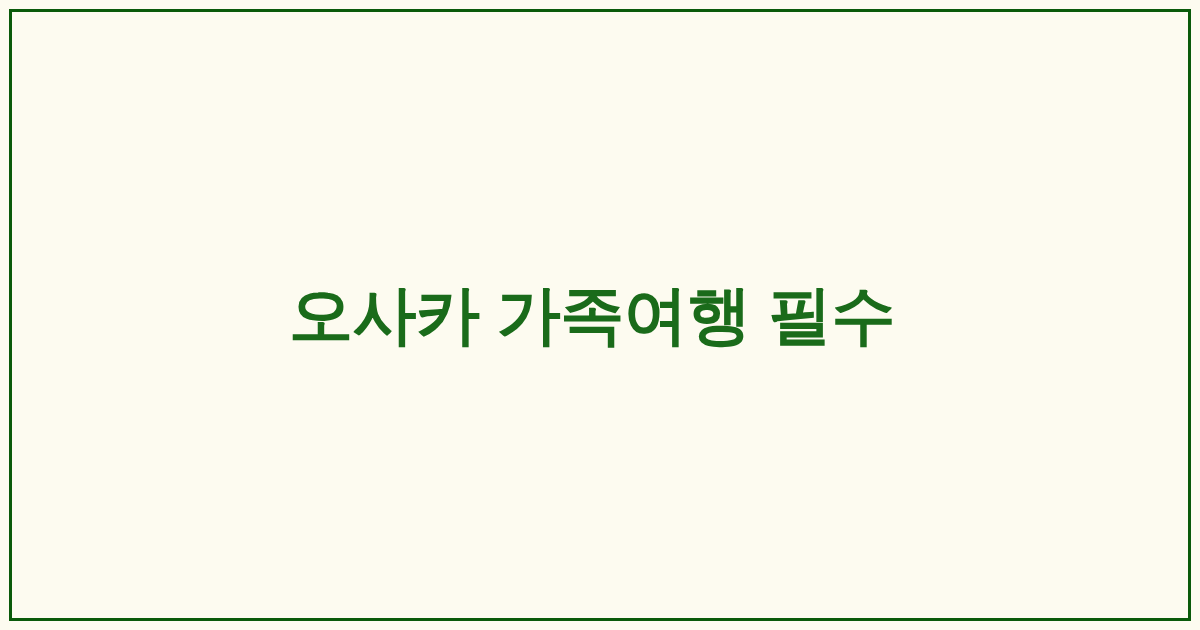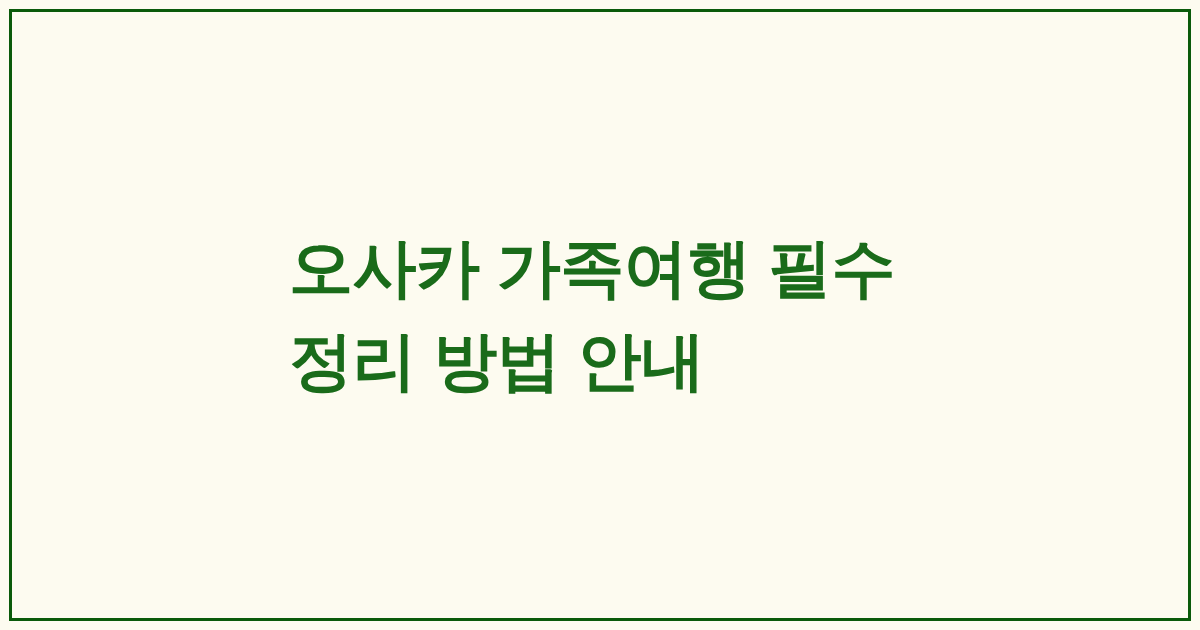--- a/index.html
+++ b/index.html
@@ -67,16 +67,15 @@
 
 <div id="thumbnail-card">
 
   <div id="decorative-frame"></div>
 
   <div id="headline-block">
 
     <span class="headline-line">오사카 가족여행 필수</span>
 
 
-    <span class="headline-line">정리 방법 안내</span>
 
   </div>
 </div>
 
 </body></html>

